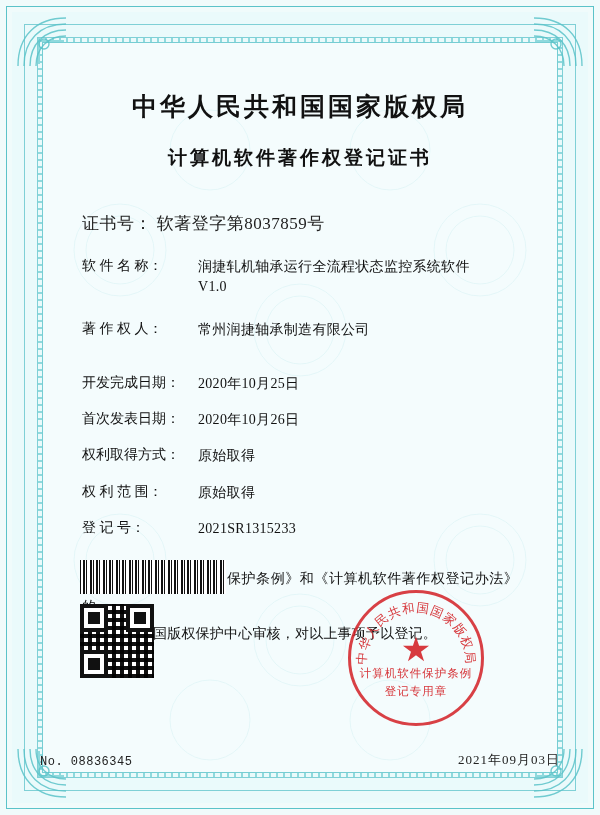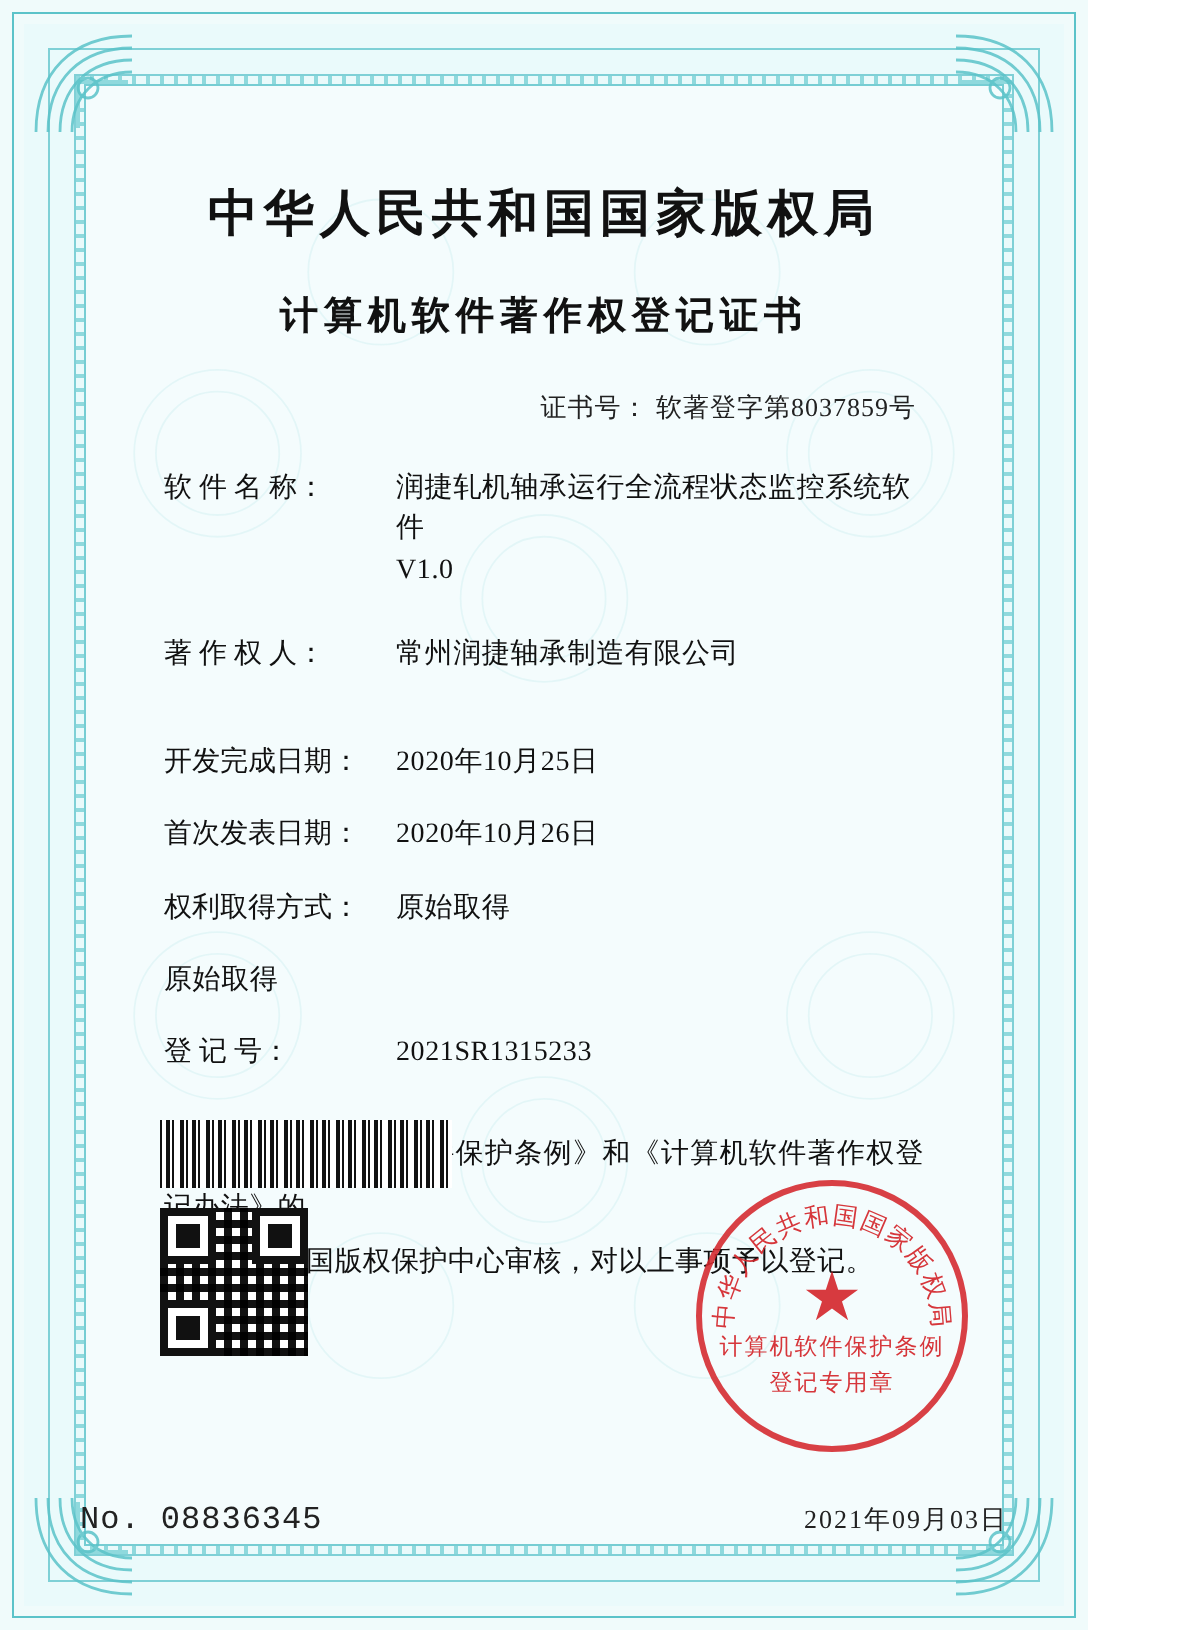--- a/index.html
+++ b/index.html
@@ -9,21 +9,21 @@
   body {
     width: 600px;
     height: 815px;
     background: #ffffff;
     font-family: "Liberation Serif", serif;
     overflow: hidden;
   }
 
   .certificate {
     position: relative;
-    width: 544px;
+    width: 600px;
     height: 815px;
     box-sizing: border-box;
     background: #f0fbfb;
     overflow: hidden;
   }
 
   
   .frame-outer {
     position: absolute;
     left: 6px; top: 6px; right: 6px; bottom: 6px;
@@ -122,24 +122,23 @@
     text-align: center;
     font-size: 19px;
     letter-spacing: 3px;
     color: #111;
     font-weight: 700;
     margin-top: 22px;
     font-family: "Liberation Serif", "DejaVu Serif", serif;
   }
 
   .cert-no {
-    text-align: right;
-    font-size: 13px;
+    font-size: 17px;
     color: #222;
-    margin-top: 24px;
+    margin-top: 41px;
     margin-right: 4px;
     letter-spacing: 0.5px;
   }
 
   .field {
     display: flex;
     align-items: flex-start;
     margin-top: 16px;
     font-size: 14px;
     color: #111;
@@ -217,21 +216,21 @@
     left: 40px;
     right: 40px;
     bottom: 46px;
     display: flex;
     justify-content: space-between;
     align-items: flex-end;
     font-size: 12.5px;
     color: #222;
     letter-spacing: 0.5px;
   }
-  .serial { font-family: "Liberation Mono", monospace; font-size: 16px; }
+  .serial { font-family: "Liberation Mono", monospace; font-size: 12px; }
   .issue-date { font-size: 13px; letter-spacing: 1px; margin-left: 46px; }
 
   
   .seal {
     position: absolute;
     left: 348px;
     top: 590px;
     width: 136px;
     height: 136px;
     pointer-events: none;
@@ -373,20 +372,21 @@
       <div class="label">首次发表日期：</div>
       <div class="value">2020年10月26日</div>
     </div>
 
     <div class="field">
       <div class="label">权利取得方式：</div>
       <div class="value">原始取得</div>
     </div>
 
     <div class="field">
+      <div class="label">权 利 范 围：</div>
       <div class="value">原始取得</div>
     </div>
 
     <div class="field">
       <div class="label">登 记 号：</div>
       <div class="value">2021SR1315233</div>
     </div>
 
     <div class="statement">
       <div><span class="indent"></span><span>根据《计算机软件保护条例》和《计算机软件著作权登记办法》的</span></div>

